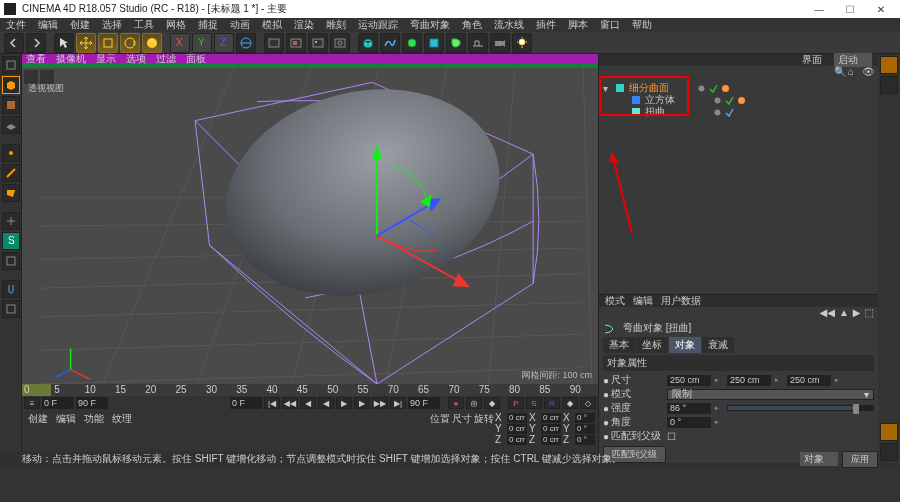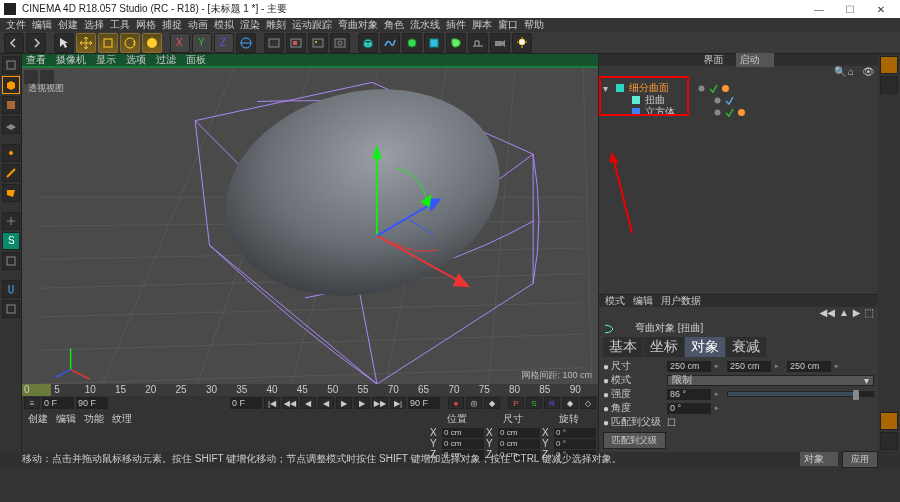--- a/index.html
+++ b/index.html
@@ -3,48 +3,48 @@
 <meta charset="utf-8">
 <style>
 *{margin:0;padding:0;box-sizing:border-box;font-family:"Microsoft YaHei",sans-serif;font-size:10px;color:#ccc;user-select:none}
 body{width:900px;height:502px;background:#333;overflow:hidden}
 .titlebar{height:18px;background:#fff;display:flex;align-items:center;padding:0 4px;color:#333}
 .titlebar .t-icon{width:12px;height:12px;background:#222;margin-right:6px}
 .titlebar .title{flex:1;color:#222;font-size:10px}
 .winbtns{display:flex;gap:1px}
 .winbtn{width:30px;height:16px;display:flex;align-items:center;justify-content:center;color:#666;font-size:10px}
 .winbtn.close{color:#333}
-.menubar{height:14px;background:#333;display:flex;gap:6px;padding:0 6px;align-items:center;color:#c8c8c8}
+.menubar{height:14px;background:#333;display:flex;gap:12px;padding:0 6px;align-items:center;color:#c8c8c8}
 .menubar span{font-size:10px}
 .toolbar{height:22px;background:#3a3a3a;display:flex;align-items:center;padding:0 4px;gap:2px;border-bottom:1px solid #222}
 .tbtn{width:20px;height:20px;background:#2b2b2b;border:1px solid #222;display:flex;align-items:center;justify-content:center;border-radius:2px}
 .tbtn.gold{background:linear-gradient(#5a4a1a,#7a6020);border-color:#8a7030}
 .tbtn svg{width:14px;height:14px}
 .sep{width:4px}
 .main{display:flex;height:398px}
 .leftstrip{width:22px;background:#333;border-right:1px solid #222;display:flex;flex-direction:column;gap:2px;padding:2px;align-items:center}
 .ltool{width:18px;height:18px;background:#2a2a2a;border:1px solid #222;display:flex;align-items:center;justify-content:center}
 .ltool svg{width:12px;height:12px}
 .center{flex:1;display:flex;flex-direction:column;background:#2e2e2e;min-width:0}
-.vp-head{height:14px;background:#14532d;border-bottom:2px solid #15803d;display:flex;align-items:center;padding:0 4px;gap:10px;font-size:9px}
+.vp-head{height:14px;background:#a21caf;border-bottom:5px solid #15803d;display:flex;align-items:center;padding:0 4px;gap:10px;font-size:9px}
 .viewport{flex:1;background:#4a4a4a;position:relative;overflow:hidden}
 .vp-icons{position:absolute;top:2px;left:2px;display:flex;gap:2px}
 .vpi{width:14px;height:14px;background:#333;border-radius:1px}
 .viewport svg{width:100%;height:100%}
 .vp-label{position:absolute;bottom:2px;right:6px;font-size:9px;color:#bbb}
 .vp-title{position:absolute;top:14px;left:6px;font-size:9px;color:#bbb}
 .timeline{height:26px;background:#333;display:flex;flex-direction:column}
 .ruler{height:12px;background:linear-gradient(90deg,#6a7a3a,#6a7a3a 5%,#3a3a3a 5%);position:relative;font-size:8px;display:flex;color:#aaa}
 .ruler span{flex:1;text-align:left;padding-left:2px}
 .tctrl{height:14px;display:flex;align-items:center;gap:2px;padding:0 2px}
 .tctrl input{width:32px;height:12px;background:#222;border:none;color:#ccc;font-size:9px;padding:0 2px}
 .pbtn{width:16px;height:12px;background:#2a2a2a;border:1px solid #222;display:flex;align-items:center;justify-content:center;font-size:8px}
 .coordbar{height:42px;background:#333;display:flex}
 .cb-left{flex:1;display:flex;gap:8px;padding:2px 6px;align-items:flex-start;font-size:9px}
-.cb-right{width:170px;display:flex;flex-direction:column;gap:1px;padding:2px}
+.cb-right{width:170px;display:flex;gap:1px;padding:2px}
 .cb-head{display:flex;gap:2px;font-size:9px}
 .cb-head span{flex:1;text-align:center}
 .cb-row{display:flex;gap:2px;align-items:center;font-size:9px}
 .cb-row .lab{width:10px}
 .cb-row input{flex:1;height:10px;background:#222;border:none;color:#ccc;font-size:8px;padding:0 2px;width:20px}
 .rightpanel{width:302px;background:#393939;display:flex;flex-direction:column;border-left:1px solid #222}
 .rstrip{width:22px;background:#333;display:flex;flex-direction:column;gap:2px;padding:2px}
 .rtool{width:18px;height:18px;background:#2a2a2a;border:1px solid #222}
 .rp-wrap{display:flex;flex:1}
 .rp-content{flex:1;display:flex;flex-direction:column;min-width:0}
@@ -58,23 +58,23 @@
 .obj-row.child{padding-left:16px}
 .oicon{width:10px;height:10px}
 .oname{flex:0 0 60px}
 .otags{display:flex;gap:3px;margin-left:4px}
 .otag{width:9px;height:9px}
 .redbox{position:absolute;top:-2px;left:0;width:90px;height:40px;border:2px solid #e00;pointer-events:none}
 .redarrow{position:absolute;top:70px;left:8px;pointer-events:none}
 .attr-panel{flex:1;background:#393939;border-top:1px solid #222;display:flex;flex-direction:column;min-height:0}
 .attr-head{height:12px;background:#2e2e2e;display:flex;gap:8px;padding:0 6px;font-size:9px;align-items:center}
 .attr-icons{height:12px;display:flex;justify-content:flex-end;gap:4px;padding:0 4px}
-.attr-title{display:flex;align-items:flex-end;gap:20px;padding:2px 4px;font-size:9px}
+.attr-title{display:flex;align-items:flex-end;gap:8px;padding:2px 4px;font-size:9px}
 .attr-tabs{display:flex;gap:1px;padding:0 4px}
-.atab{padding:1px 6px;background:#2e2e2e;font-size:14px}
+.atab{padding:1px 6px;background:#2e2e2e;font-size:10px}
 .atab.active{background:#4a5568;color:#fff}
 .attr-body{padding:2px 4px;font-size:9px}
 .ahead2{background:#2e2e2e;padding:1px 4px;margin-bottom:2px}
 .arow{display:flex;align-items:center;gap:4px;height:14px}
 .arow .alab{width:60px;display:flex;align-items:center;gap:2px}
 .arow input{height:11px;background:#222;border:none;color:#ccc;font-size:9px;padding:0 3px;width:44px}
 .arow .step{width:8px;color:#888;font-size:7px}
 .slider{flex:1;height:6px;background:linear-gradient(90deg,#3a4a5a 86%,#222 86%);position:relative;border:1px solid #222}
 .slider .knob{position:absolute;left:86%;top:-2px;width:6px;height:10px;background:#888;border-radius:1px}
 .dropdown{flex:1;height:11px;background:#555;border:1px solid #222;padding:0 4px;display:flex;align-items:center;justify-content:space-between}
@@ -477,21 +477,21 @@
               <input value="0 °" style="">
             </div>
           </div>
       </div>
     </div>
   </div>
 
   <div class="rightpanel">
     <div class="rp-wrap">
       <div class="rp-content">
-        <div class="rp-tabs" style="justify-content:center">
+        <div class="rp-tabs" style="justify-content:flex-end">
           <span>界面</span>
           <span style="background:#555;padding:0 14px 0 4px">启动</span>
         </div>
         <div class="rp-search">
           <div class="si">🔍</div>
           <div class="si">⌂</div>
           <div class="si">👁</div>
         </div>
         <div class="obj-manager">
           <div class="obj-list" id="objlist">
@@ -509,47 +509,47 @@
                     <path d="M1 5 L4 8 L8 1" stroke="#3b3" fill="none" stroke-width="1.5"></path>
                   </svg>
                   <svg class="otag" viewBox="0 0 9 9">
                     <circle cx="4.5" cy="4.5" r="3.5" fill="#f93"></circle>
                   </svg>
                 </div>
               </div>
               <div class="obj-row child">
                 <span class="exp"></span>
                 <svg class="oicon" viewBox="0 0 10 10">
+                  <rect x="1" y="1" width="8" height="8" fill="#3b82f6"></rect>
+                </svg>
+                <span class="oname" style="">立方体</span>
+                <div class="otags">
+                  <svg class="otag" viewBox="0 0 9 9">
+                    <circle cx="4.5" cy="4.5" r="3" fill="#888"></circle>
+                  </svg>
+                  <svg class="otag" viewBox="0 0 9 9">
+                    <path d="M1 5 L4 8 L8 1" stroke="#3b3" fill="none" stroke-width="1.5"></path>
+                  </svg>
+                  <svg class="otag" viewBox="0 0 9 9">
+                    <circle cx="4.5" cy="4.5" r="3.5" fill="#f93"></circle>
+                  </svg>
+                </div>
+              </div>
+              <div class="obj-row child">
+                <span class="exp"></span>
+                <svg class="oicon" viewBox="0 0 10 10">
                   <rect x="1" y="1" width="8" height="8" fill="#5eead4"></rect>
                 </svg>
                 <span class="oname" style="">扭曲</span>
                 <div class="otags">
                   <svg class="otag" viewBox="0 0 9 9">
                     <circle cx="4.5" cy="4.5" r="3" fill="#888"></circle>
                   </svg>
                   <svg class="otag" viewBox="0 0 9 9">
                     <path d="M1 5 L4 8 L8 1" stroke="#5ae" fill="none" stroke-width="1.5"></path>
-                  </svg>
-                </div>
-              </div>
-              <div class="obj-row child">
-                <span class="exp"></span>
-                <svg class="oicon" viewBox="0 0 10 10">
-                  <rect x="1" y="1" width="8" height="8" fill="#3b82f6"></rect>
-                </svg>
-                <span class="oname" style="">立方体</span>
-                <div class="otags">
-                  <svg class="otag" viewBox="0 0 9 9">
-                    <circle cx="4.5" cy="4.5" r="3" fill="#888"></circle>
-                  </svg>
-                  <svg class="otag" viewBox="0 0 9 9">
-                    <path d="M1 5 L4 8 L8 1" stroke="#3b3" fill="none" stroke-width="1.5"></path>
-                  </svg>
-                  <svg class="otag" viewBox="0 0 9 9">
-                    <circle cx="4.5" cy="4.5" r="3.5" fill="#f93"></circle>
                   </svg>
                 </div>
               </div>
             </div>
           <div class="redbox"></div>
           <svg class="redarrow" width="30" height="90">
             <line x1="25" y1="85" x2="5" y2="5" stroke="#e00" stroke-width="2"></line>
             <polygon points="5,5 12,15 2,14" fill="#e00"></polygon>
           </svg>
         </div>
@@ -571,20 +571,21 @@
               </svg>
             <span>弯曲对象 [扭曲]</span>
           </div>
           <div class="attr-tabs" id="atabs">
               <div class="atab">基本</div>
               <div class="atab">坐标</div>
               <div class="atab active">对象</div>
               <div class="atab">衰减</div>
             </div>
           <div class="attr-body">
+            <div class="ahead2">对象属性</div>
             <div class="arow">
               <div class="alab">
                   <span>●</span>
                   <span>尺寸</span>
                 </div>
               <input value="250 cm" style="">
                 <span class="step">▸</span>
               <input value="250 cm" style="">
                 <span class="step">▸</span>
               <input value="250 cm" style="">

